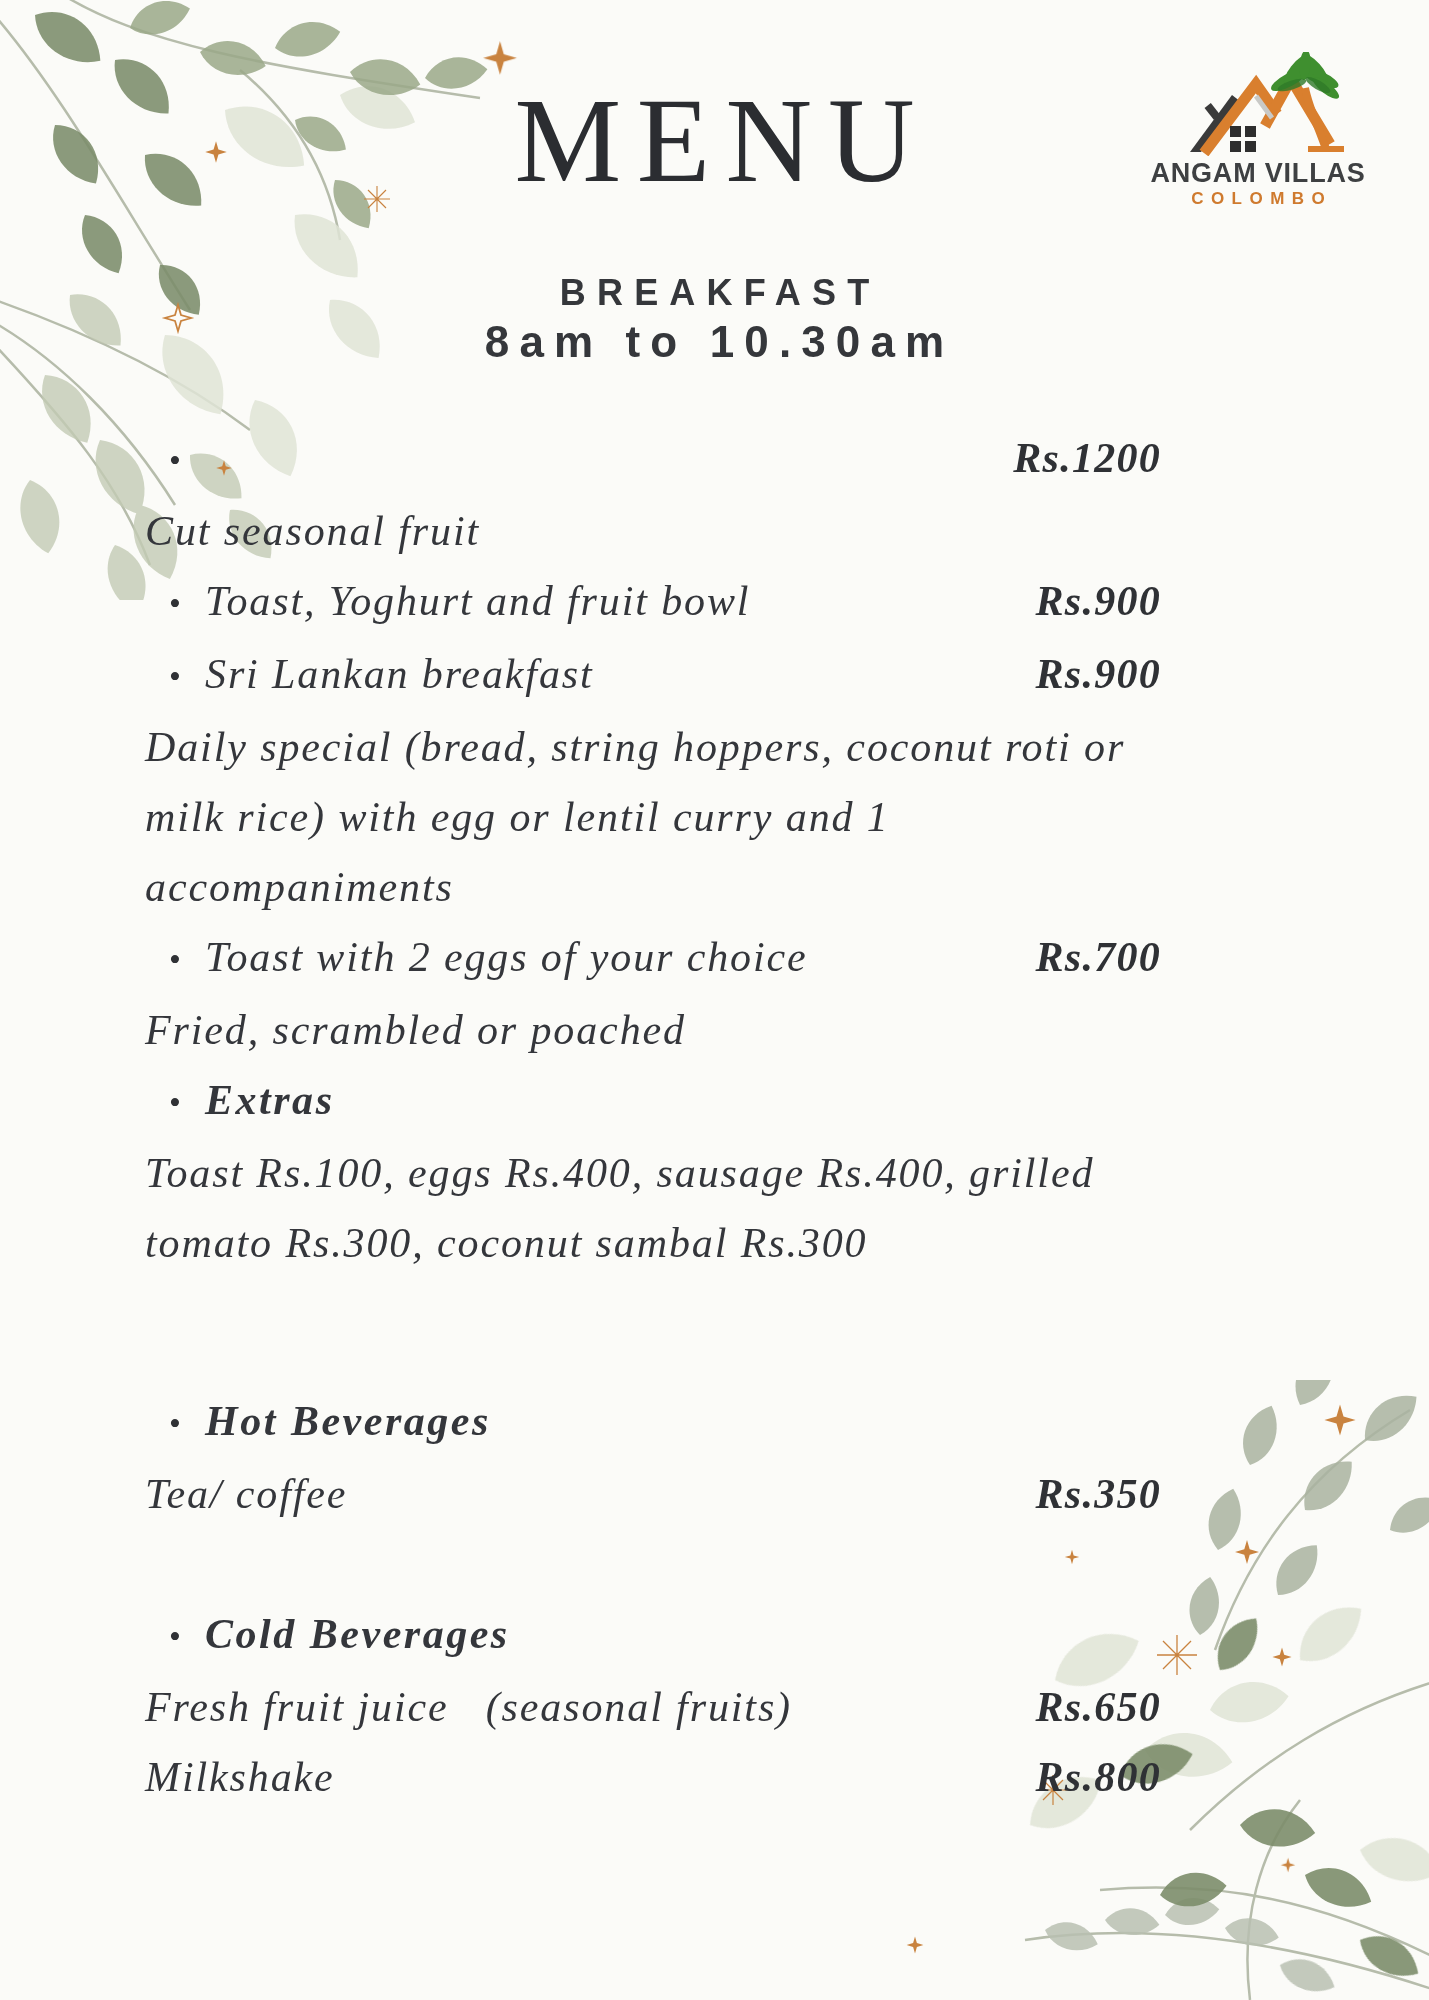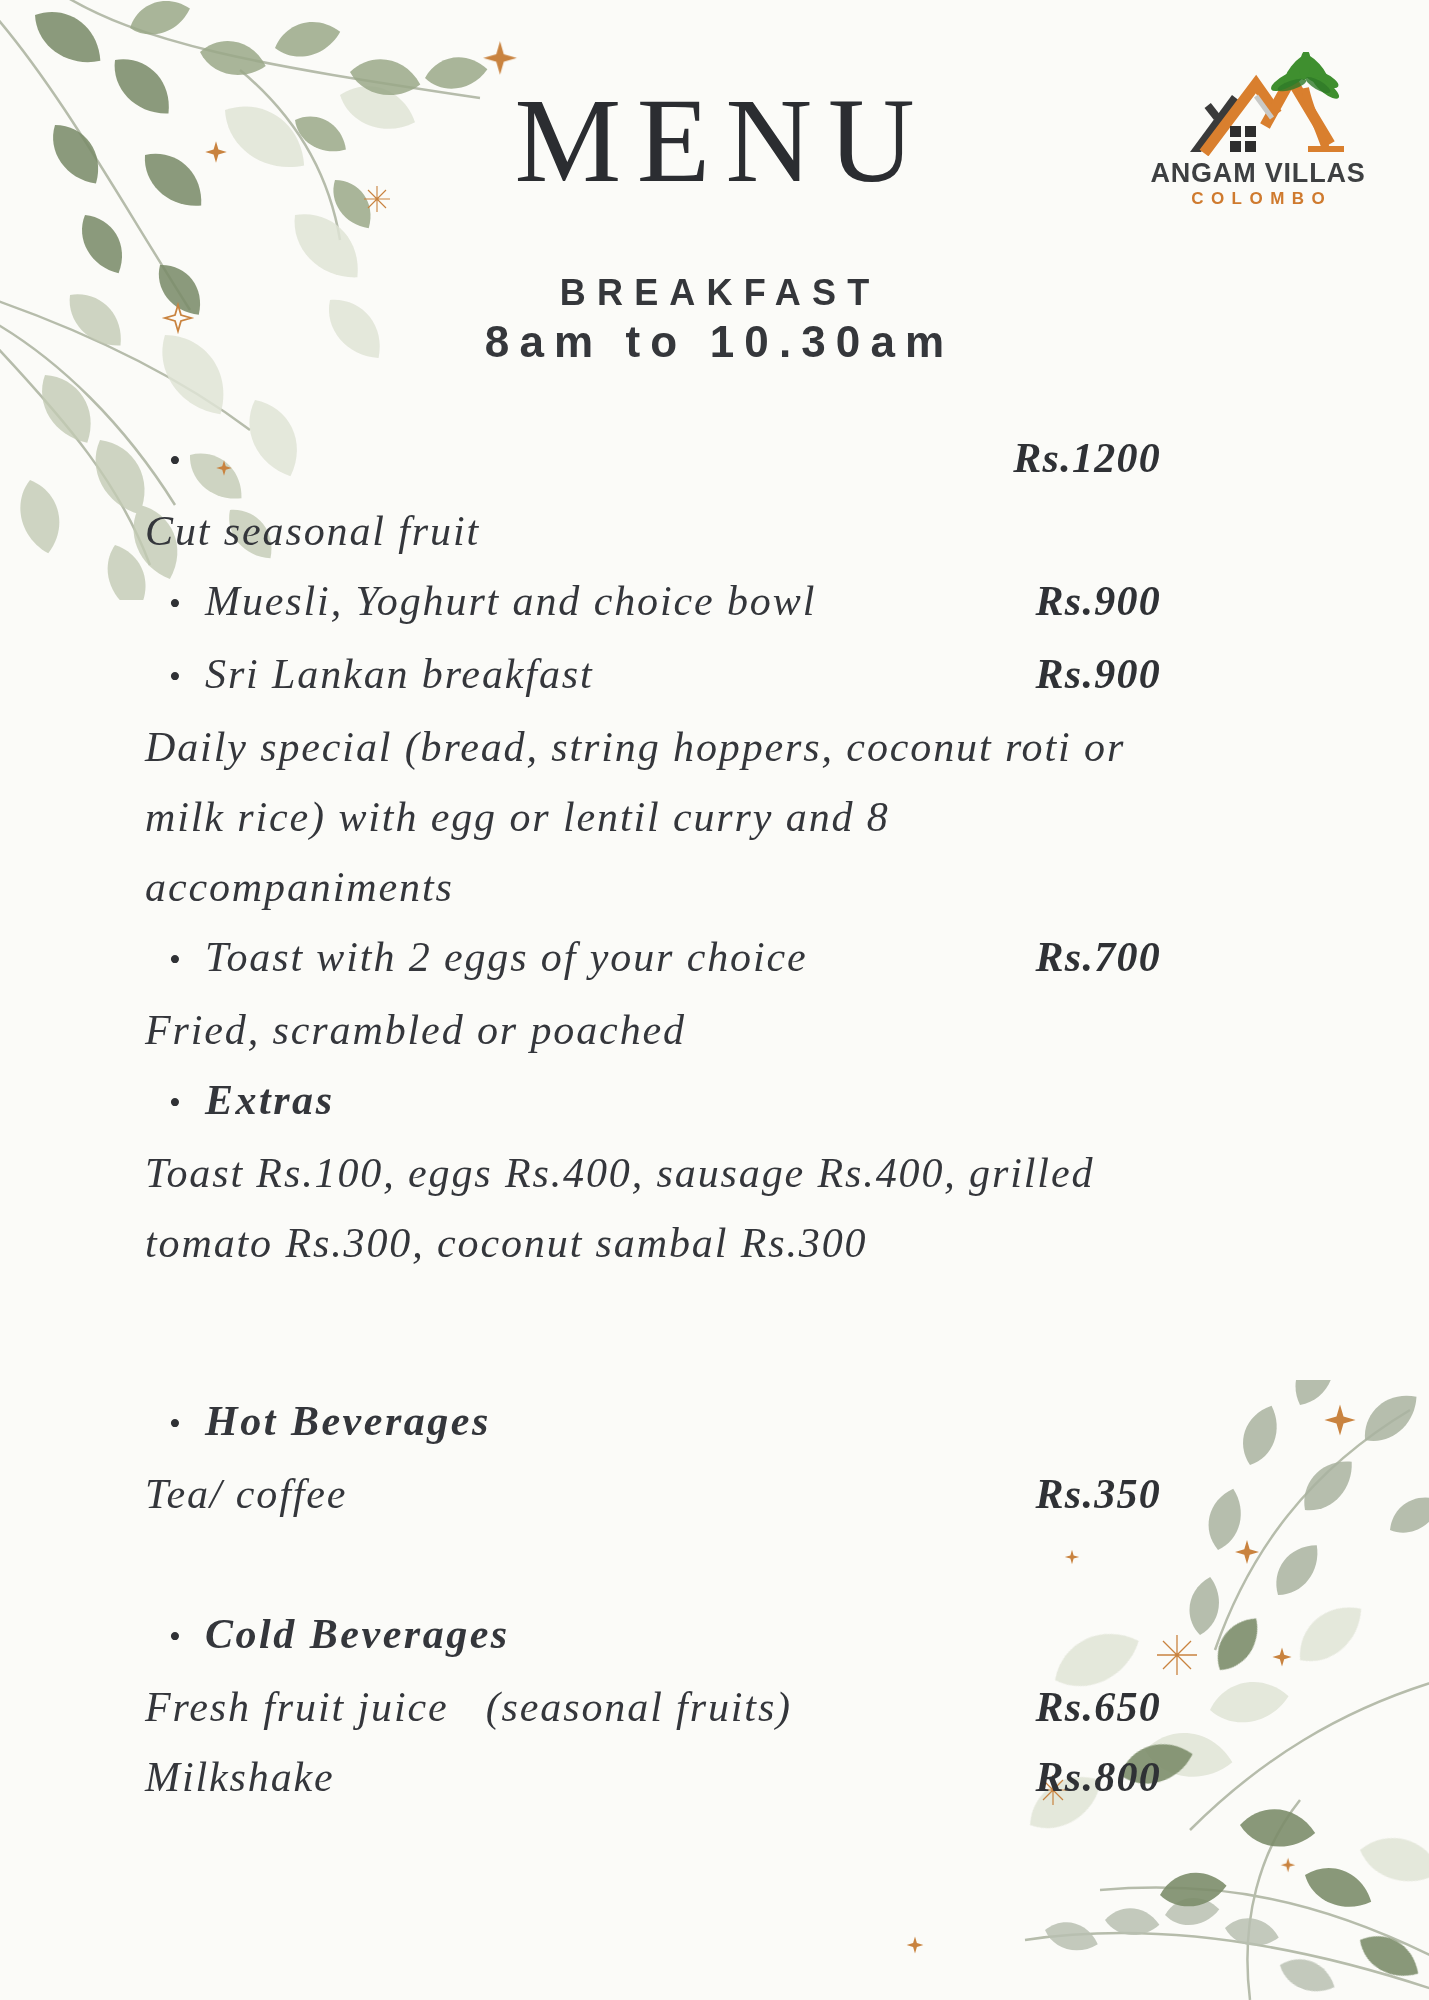--- a/index.html
+++ b/index.html
@@ -249,30 +249,30 @@
   <div id="breakfast-list" class="menu-list">
       <div class="row row-item">
         <span class="bullet">•</span>
         <span class="row-price">Rs.1200</span>
       </div>
       <div class="row row-desc">
         <span class="row-text">Cut seasonal fruit</span>
       </div>
       <div class="row row-item">
         <span class="bullet">•</span>
-        <span class="row-text">Muesli, Yoghurt and choice bowl</span>
+        <span class="row-text">Toast, Yoghurt and fruit bowl</span>
         <span class="row-price">Rs.900</span>
       </div>
       <div class="row row-item">
         <span class="bullet">•</span>
         <span class="row-text">Sri Lankan breakfast</span>
         <span class="row-price">Rs.900</span>
       </div>
       <div class="row row-desc">
-        <span class="row-text">Daily special (bread, string hoppers, coconut roti or milk rice) with egg or lentil curry and 8 accompaniments</span>
+        <span class="row-text">Daily special (bread, string hoppers, coconut roti or milk rice) with egg or lentil curry and 1 accompaniments</span>
       </div>
       <div class="row row-item">
         <span class="bullet">•</span>
         <span class="row-text">Toast with 2 eggs of your choice</span>
         <span class="row-price">Rs.700</span>
       </div>
       <div class="row row-desc">
         <span class="row-text">Fried, scrambled or poached</span>
       </div>
       <div class="row row-item">

